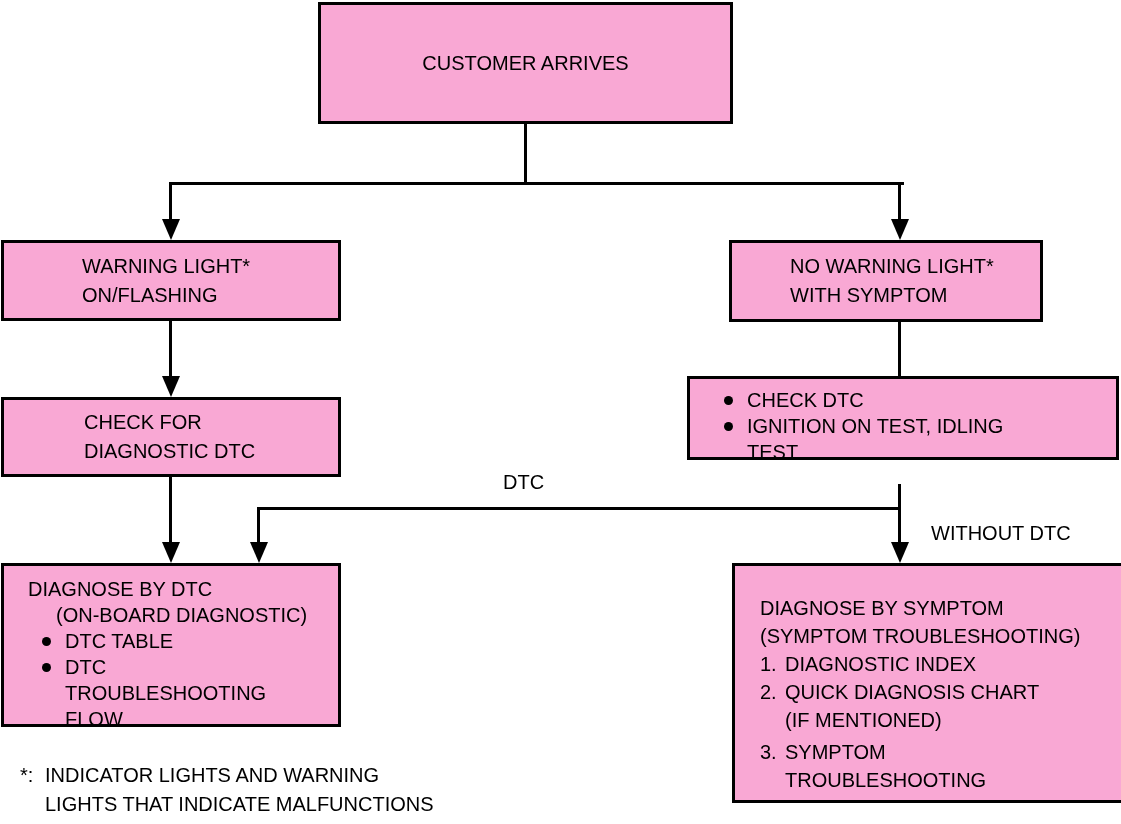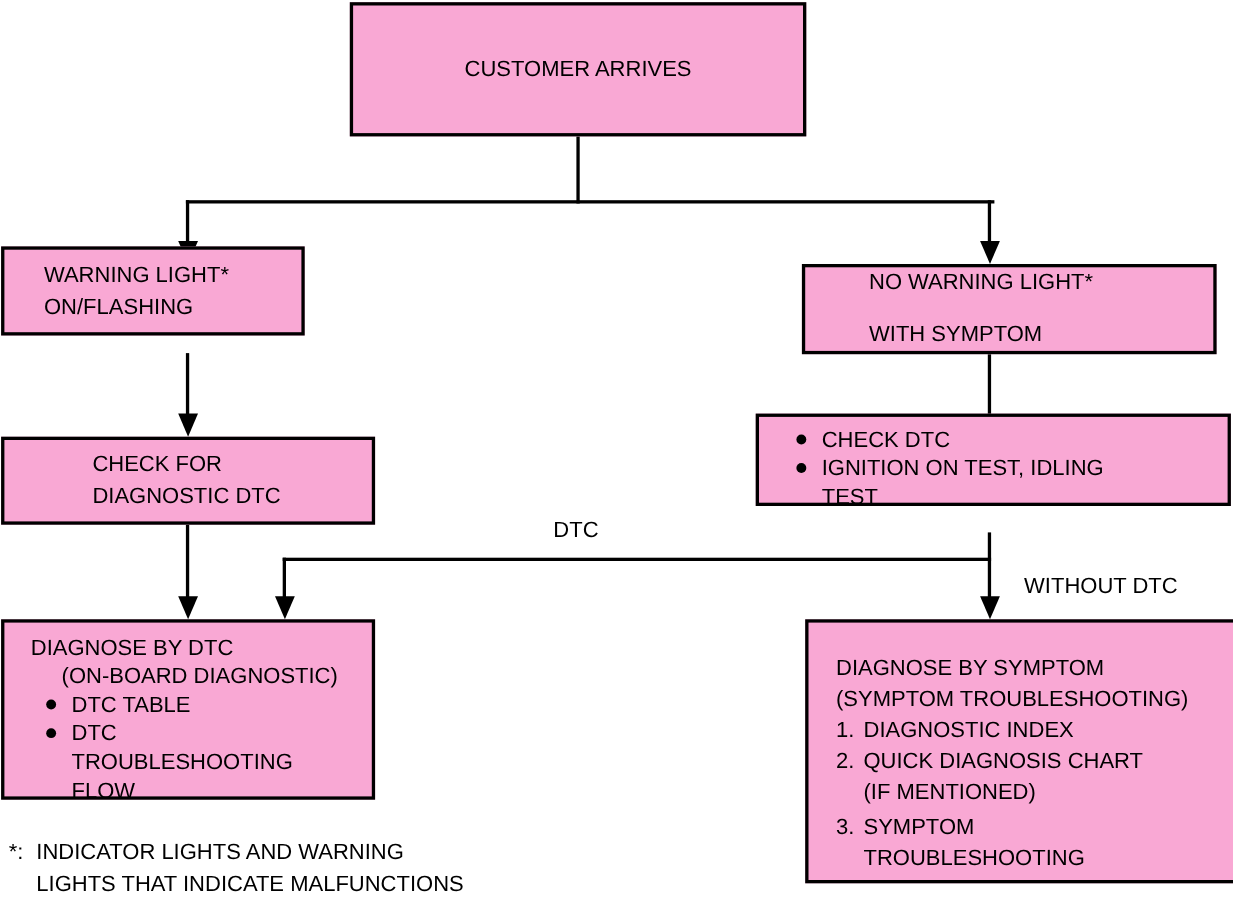--- a/index.html
+++ b/index.html
@@ -56,20 +56,21 @@
     display: inline-block;
     width: 25px;
   }
   .edge-label {
     position: absolute;
     white-space: nowrap;
   }
   .footnote {
     position: absolute;
     line-height: 29px;
+    margin-left: 12px;
   }
   .fn-marker {
     display: inline-block;
     width: 25px;
   }
 </style>
 </head>
 <body>
 
 <div id="canvas">
@@ -101,26 +102,26 @@
   <div class="vline" style="left:257px; top:507px; width:3px; height:36px;"></div>
   <div class="arrow-down" style="left:250px; top:542px;"></div>
 
   <div class="edge-label" style="left:503px; top:471px;">DTC</div>
   <div class="edge-label" style="left:931px; top:522px;">WITHOUT DTC</div>
 
   <div class="box center-both" style="left:318px; top:2px; width:415px; height:122px; align-items:center;">
     <div class="row">CUSTOMER ARRIVES</div>
   </div>
 
-  <div class="box center-both" style="left:1px; top:224px; width:276px; height:81px; padding-left:36px; line-height:29px;">
+  <div class="box center-both" style="left:1px; top:240px; width:340px; height:81px; padding-left:78px; line-height:29px;">
     <div class="row">WARNING LIGHT*</div>
     <div class="row">ON/FLASHING</div>
   </div>
 
-  <div class="box center-both" style="left:729px; top:240px; width:377px; height:82px; padding-left:58px; line-height:29px;justify-content:space-between;">
+  <div class="box center-both" style="left:729px; top:240px; width:314px; height:82px; padding-left:58px; line-height:29px;">
     <div class="row">NO WARNING LIGHT*</div>
     <div class="row">WITH SYMPTOM</div>
   </div>
 
   <div class="box center-both" style="left:1px; top:397px; width:340px; height:80px; padding-left:80px; line-height:29px;">
     <div class="row">CHECK FOR</div>
     <div class="row">DIAGNOSTIC DTC</div>
   </div>
 
   <div class="box" style="left:687px; top:376px; width:432px; height:84px; padding-top:8px; line-height:26px;">

